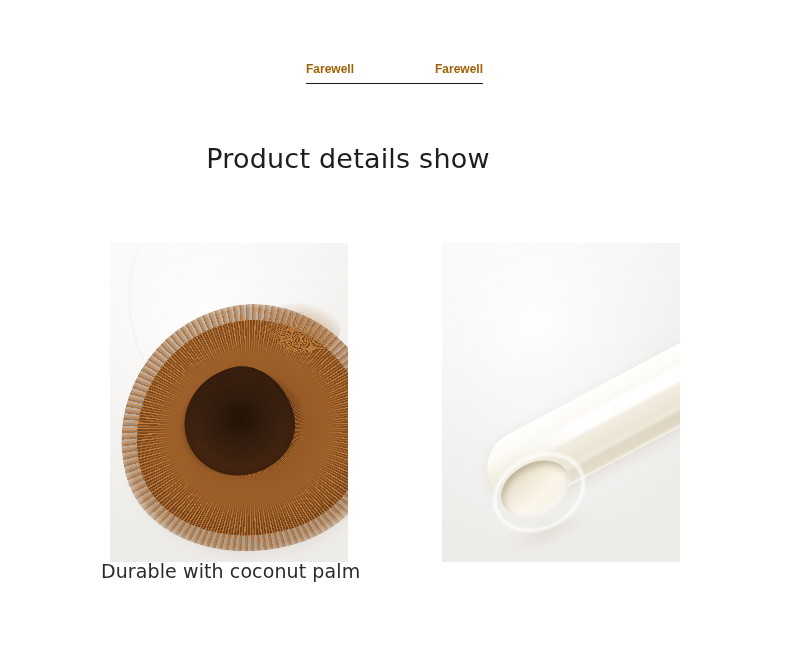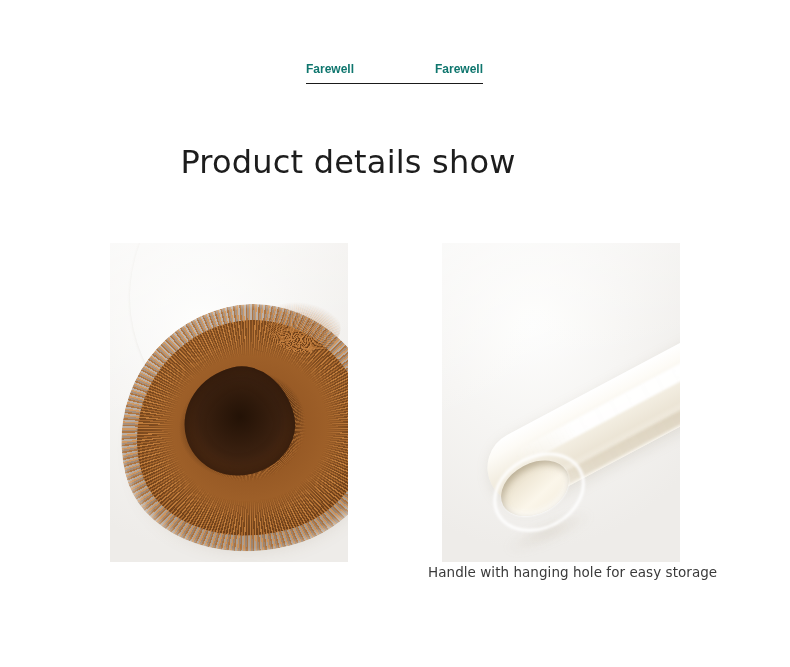--- a/index.html
+++ b/index.html
@@ -27,40 +27,40 @@
   .eyebrow-row {
     display: flex;
     justify-content: space-between;
     align-items: baseline;
     padding-bottom: 7px;
   }
   .eyebrow-word {
     font-family: "Liberation Sans", sans-serif;
     font-size: 12px;
     font-weight: bold;
-    color: #0f766e;
+    color: #a16207;
     letter-spacing: 0px;
     line-height: 14px;
     white-space: nowrap;
   }
   .eyebrow-rule {
     width: 100%;
     height: 1px;
     background: #1a1a1a;
   }
 
   
   .page-title {
     position: absolute;
     left: 0;
     top: 120px;
     width: 696px;
     text-align: center;
     font-family: "DejaVu Sans", sans-serif;
-    font-size: 32px;
+    font-size: 27px;
     font-weight: 400;
     color: #1d1d1d;
     letter-spacing: 0.2px;
     line-height: 42px;
     white-space: nowrap;
   }
 
   
   .gallery {
     position: absolute;
@@ -379,14 +379,14 @@
       <div class="handle-body"></div>
       <div class="handle-body-lo"></div>
       <div class="handle-body-hi"></div>
       <div class="hang-hole-rim"></div>
       <div class="hang-hole"></div>
     </div>
   </figure>
 </div>
 
 <div class="captions">
-  <figcaption class="caption caption-right">Handle with hanging hole for easy storage</figcaption>
+  <figcaption class="caption caption-left">Durable with coconut palm</figcaption>
 </div>
 
 </body></html>

